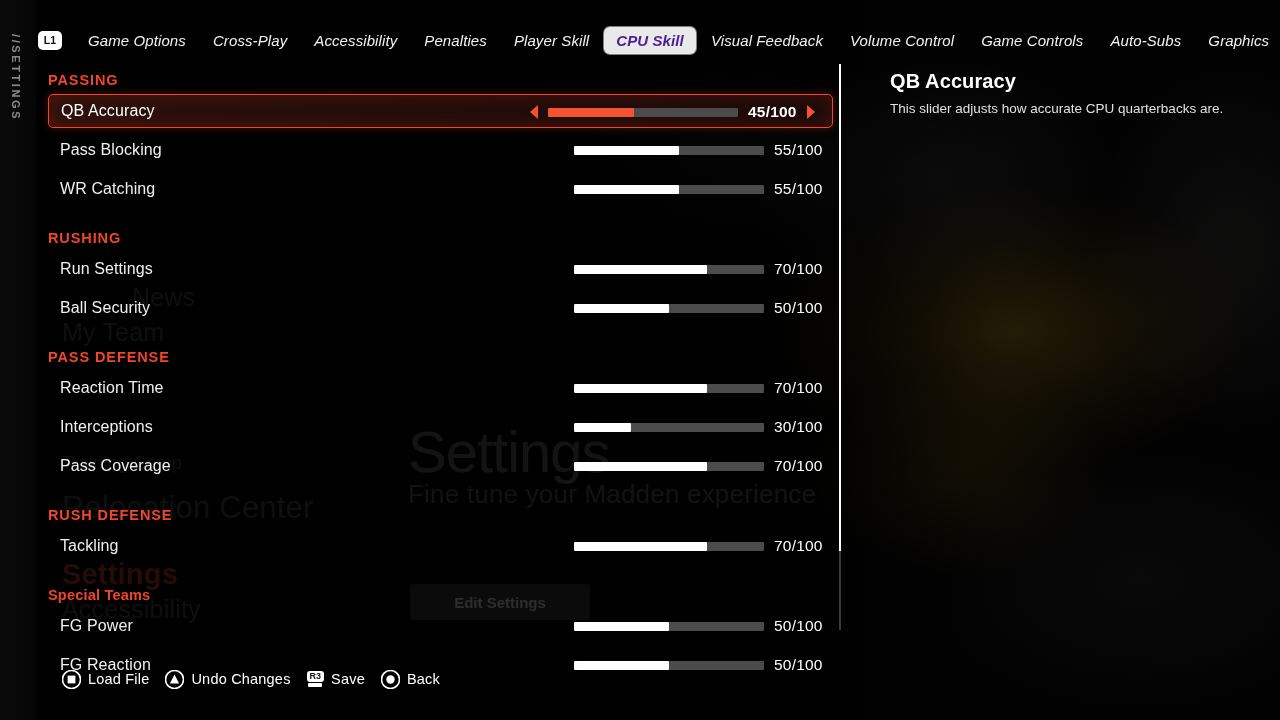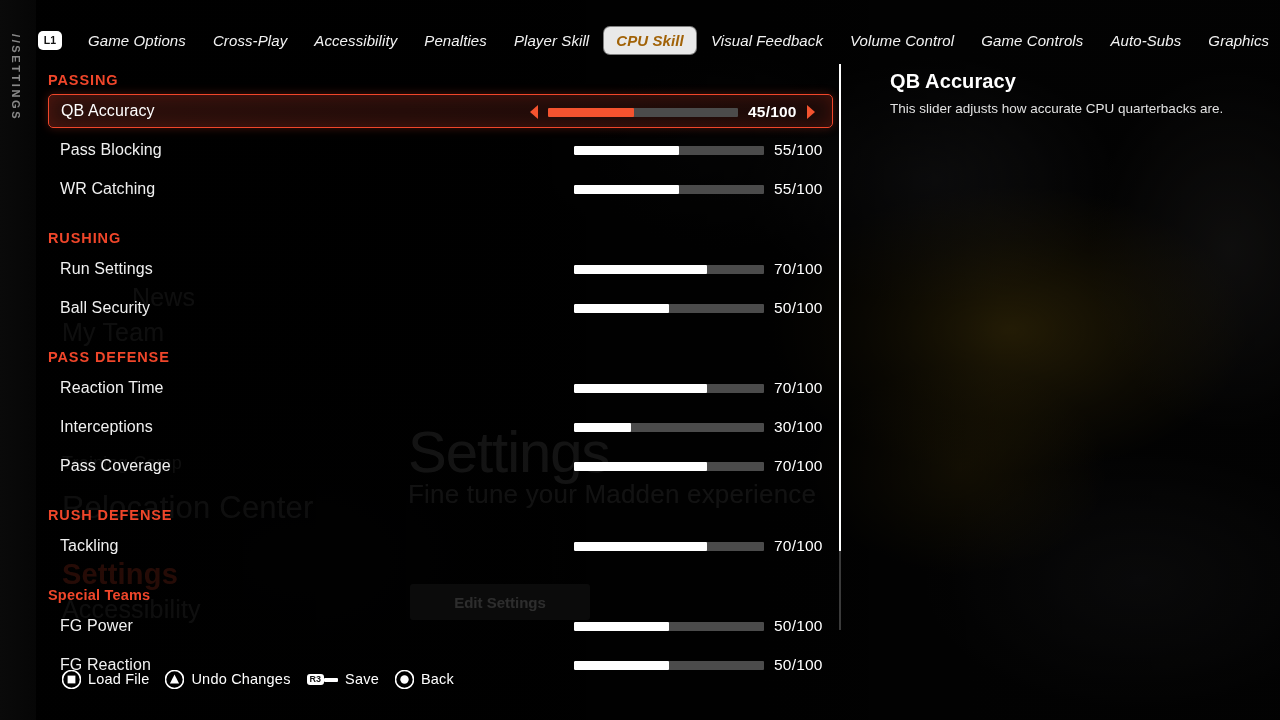--- a/index.html
+++ b/index.html
@@ -72,21 +72,21 @@
     font-size:10.5px; font-weight:700;
     display:flex; align-items:center; justify-content:center;
     flex:0 0 auto;
   }
   .tab{
     font-size:15px; color:#f2f2f2; font-weight:400;
     padding:5px 12px; border-radius:6px; white-space:nowrap;
     letter-spacing:0.1px;
   }
   .tab.sel{
-    background:#e9e9e9; color:#a16207; font-weight:700;
+    background:#e9e9e9; color:#4c1d95; font-weight:700;
     box-shadow:0 0 0 1px rgba(255,255,255,0.5);
   }
   #tab-spacer{ flex:1 1 auto; }
 
   
   #list{ position:absolute; left:48px; top:66px; width:785px; height:560px; }
 
   .section{
     color:#f0462a; font-size:14.5px; font-weight:700;
     letter-spacing:0.9px; height:28px; display:flex; align-items:center;
@@ -146,21 +146,21 @@
 
   
   #prompts{
     position:absolute; left:62px; bottom:28px; height:26px;
     display:flex; align-items:center; gap:0;
   }
   .prompt{ display:flex; align-items:center; margin-right:16px; }
   .prompt .glyph{ margin-right:7px; display:flex; align-items:center; }
   .prompt .ptext{ font-size:14.5px; color:#fff; font-weight:400; letter-spacing:0.2px; }
   .r3{
-    display:flex; flex-direction:row; align-items:center; justify-content:flex-start;
+    display:flex; flex-direction:column; align-items:center; justify-content:flex-start;
     margin-right:7px;
   }
   .r3 .cap{
     background:#fff; color:#111; font-size:9px; font-weight:700;
     border-radius:3px; padding:0 3px; line-height:11px;
   }
   .r3 .stem{ width:14px; height:4px; background:#fff; border-radius:1px; margin-top:1px;}
 </style>
 </head>
 <body>

